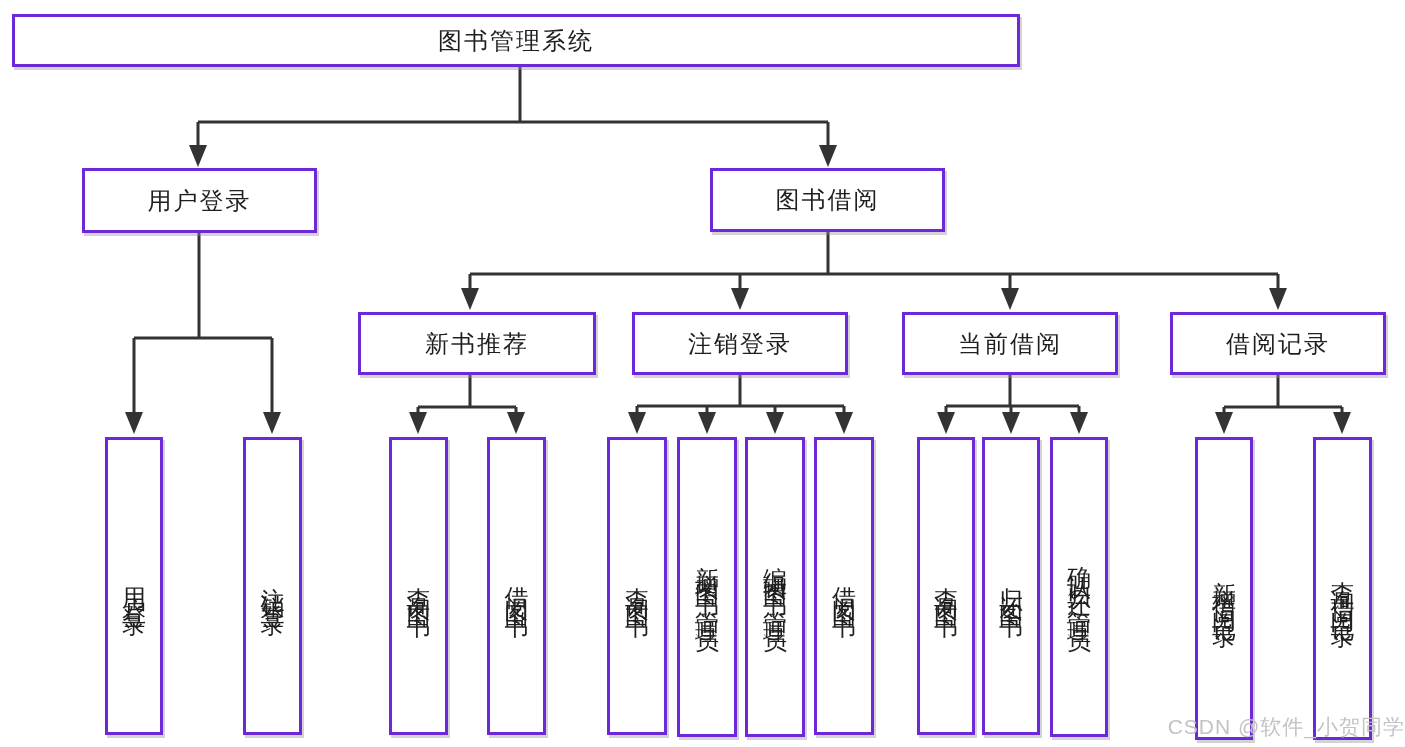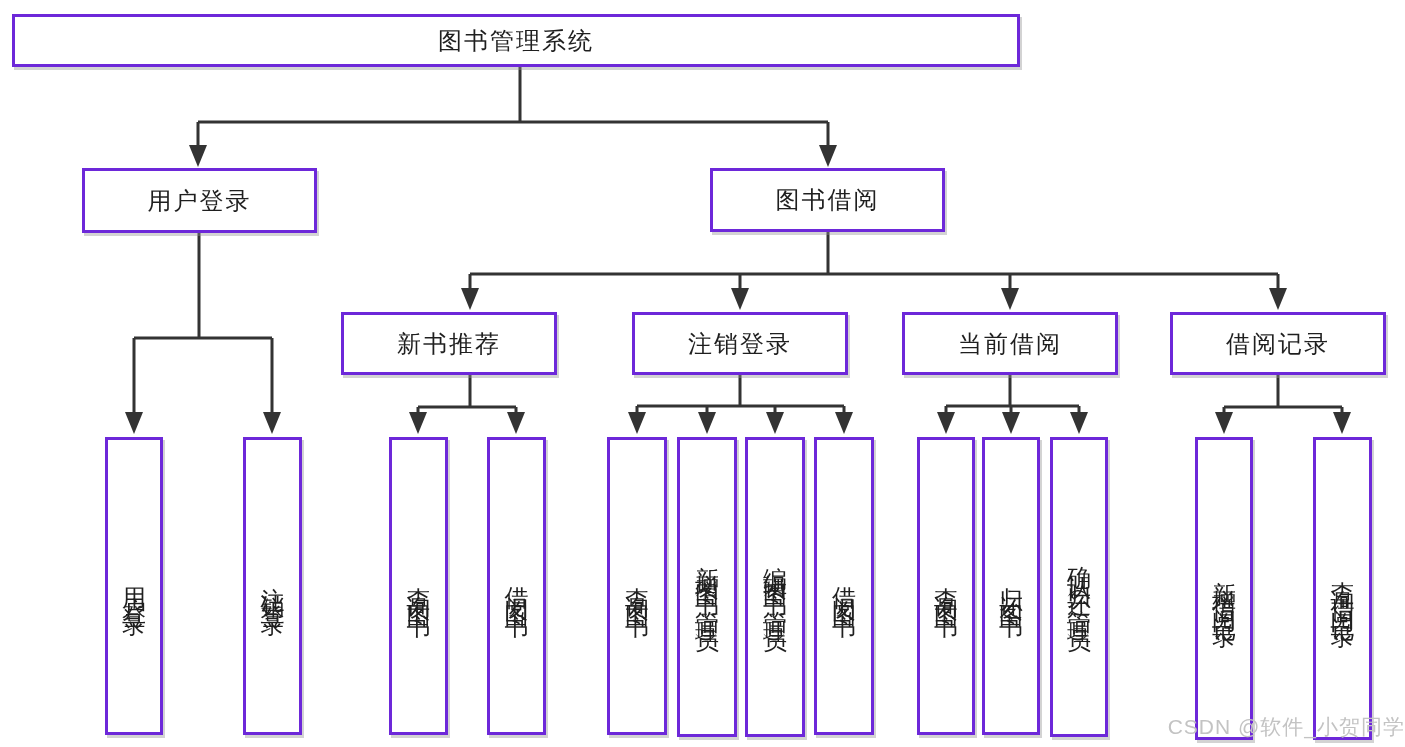--- a/index.html
+++ b/index.html
@@ -37,21 +37,21 @@
     writing-mode: vertical-rl;
     text-orientation: mixed;
     font-size: 24px;
     letter-spacing: 9px;
     line-height: 1;
   }
   
   .n-root { left: 12px;   top: 14px;  width: 1008px; height: 53px; }
   .n-l2a  { left: 82px;   top: 168px; width: 235px;  height: 65px; }
   .n-l2b  { left: 710px;  top: 168px; width: 235px;  height: 64px; }
-  .n-l3a  { left: 341px;  top: 312px; width: 216px;  height: 63px; font-family: Liberation Serif, serif; }
+  .n-l3a  { left: 358px;  top: 312px; width: 238px;  height: 63px; font-family: Liberation Serif, serif; }
   .n-l3b  { left: 632px;  top: 312px; width: 216px;  height: 63px; }
   .n-l3c  { left: 902px;  top: 312px; width: 216px;  height: 63px; }
   .n-l3d  { left: 1170px; top: 312px; width: 216px;  height: 63px; }
   .n-a1 { left: 105px;  top: 437px; width: 58px; height: 298px; }
   .n-a2 { left: 243px;  top: 437px; width: 59px; height: 298px; }
   .n-b1 { left: 389px;  top: 437px; width: 59px; height: 298px; }
   .n-b2 { left: 487px;  top: 437px; width: 59px; height: 298px; }
   .n-c1 { left: 607px;  top: 437px; width: 60px; height: 298px; }
   .n-c2 { left: 677px;  top: 437px; width: 60px; height: 300px; }
   .n-c3 { left: 745px;  top: 437px; width: 60px; height: 300px; }

